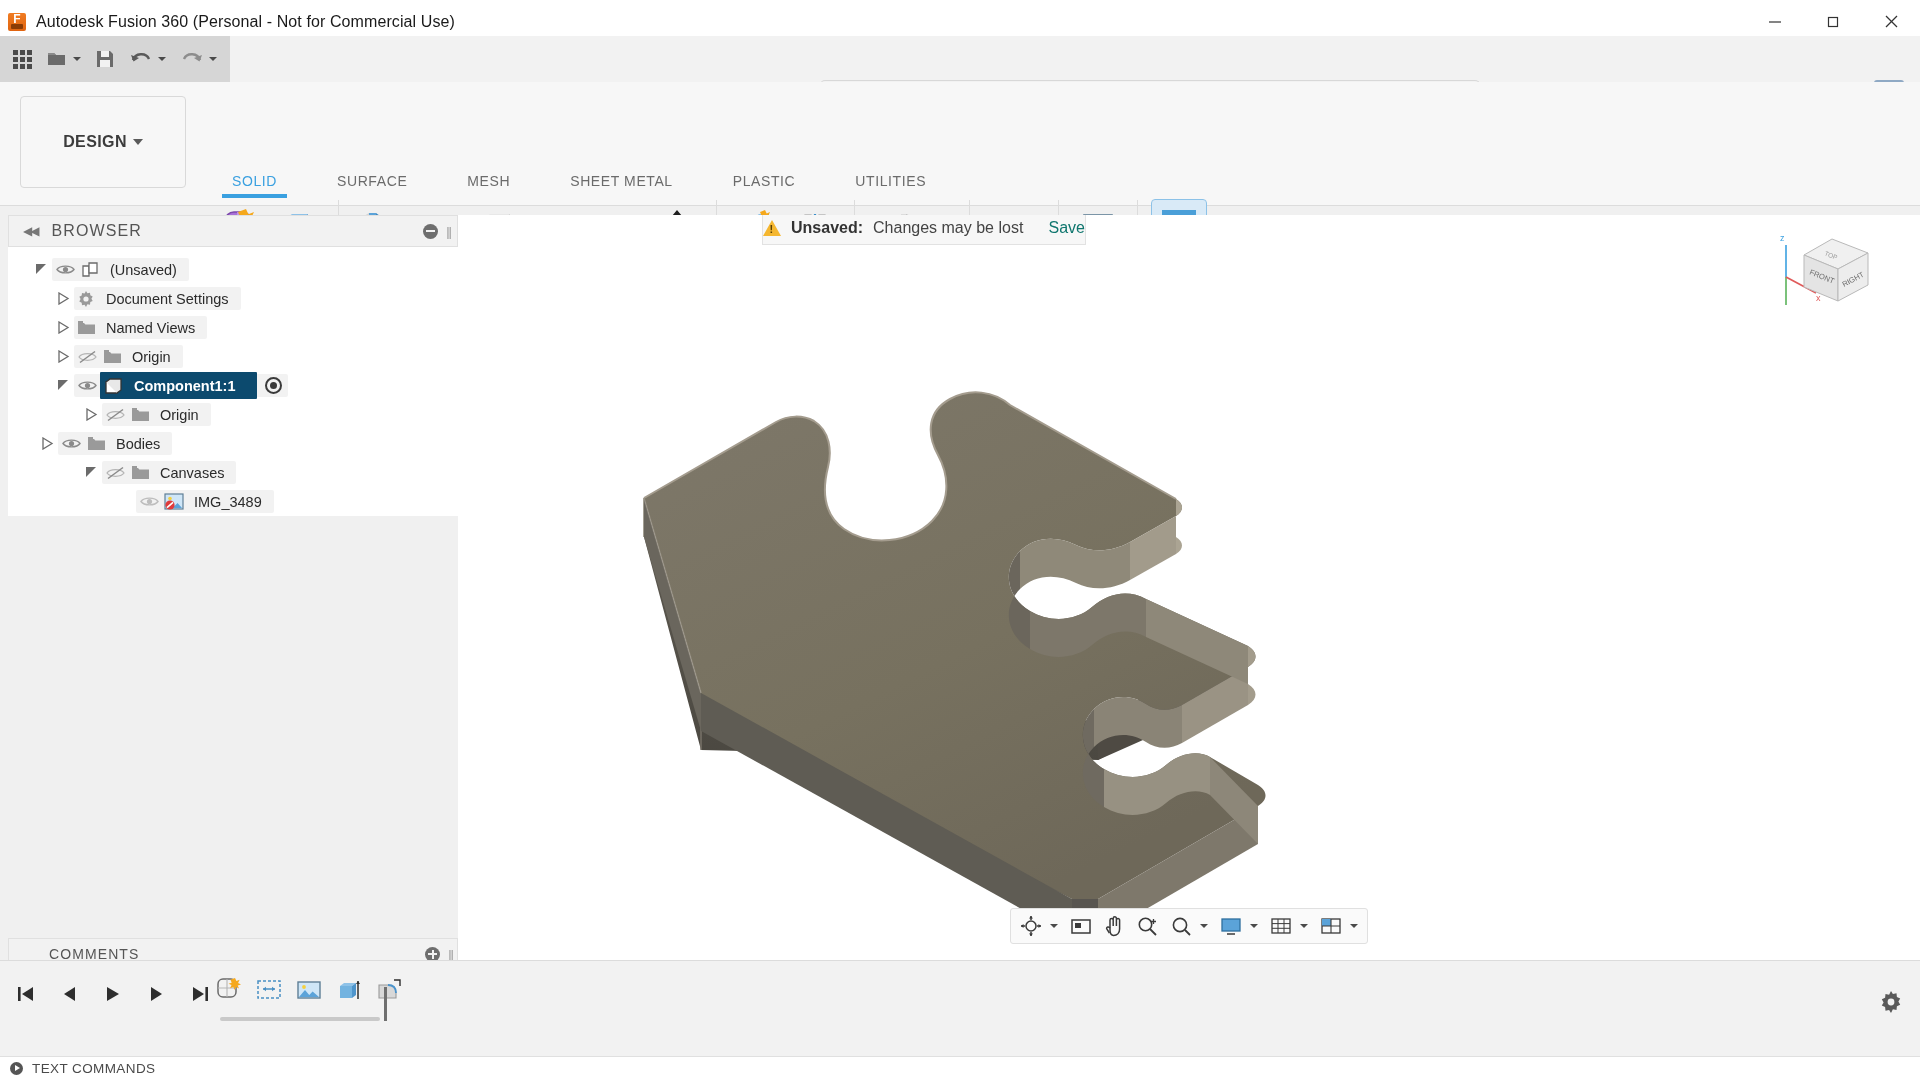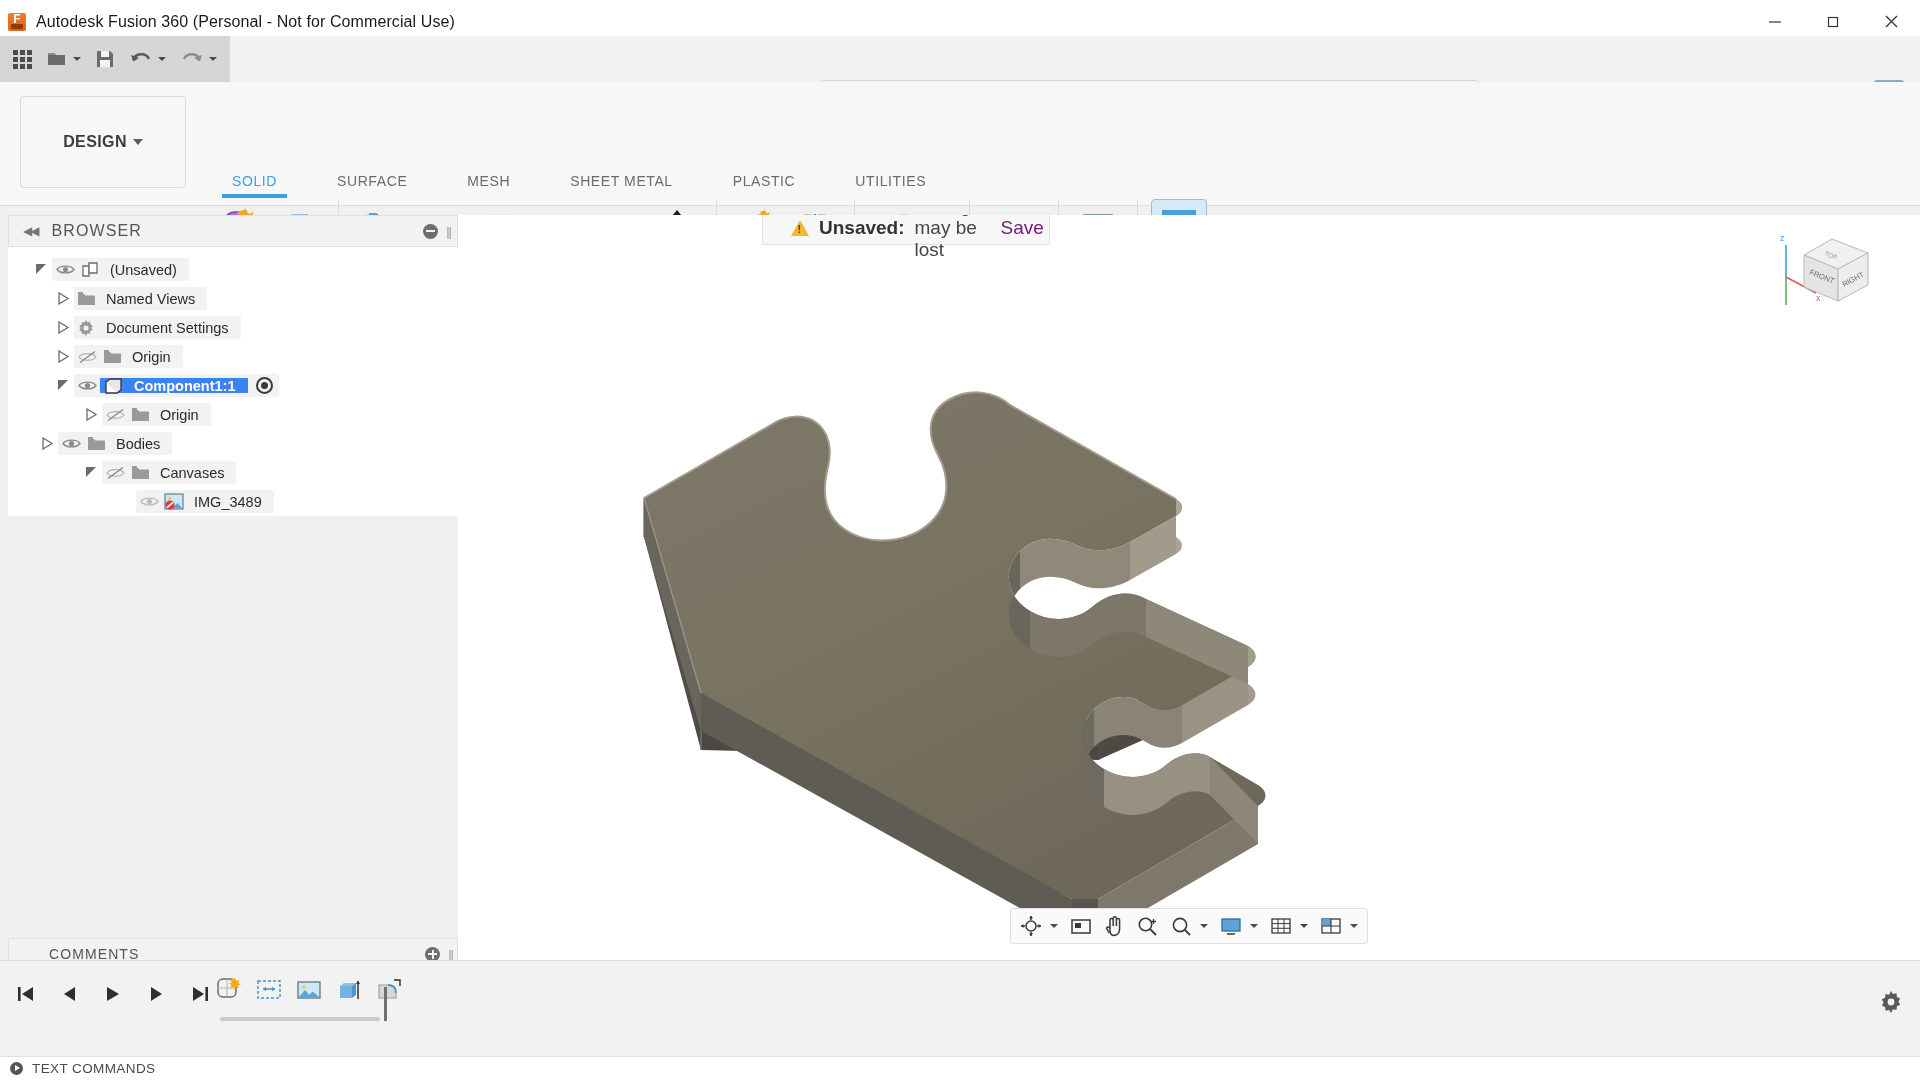--- a/index.html
+++ b/index.html
@@ -168,22 +168,22 @@
     display:flex; align-items:center; height:23px; background:#f2f2f2; border-radius:2px;
     padding-right:12px;
     text-align:center;
   }
   .twist{ width:22px; display:flex; align-items:center; justify-content:center; flex:none; }
   .eye{ width:26px; display:flex; align-items:center; justify-content:center; flex:none; }
   .ficon{ width:24px; display:flex; align-items:center; justify-content:center; flex:none; margin-right:2px;}
   .tlabel{ padding-left:6px; white-space:nowrap; }
   .trow.selected .pill{ background:#f2f2f2; }
   .sel-chip{
-    background:#3b82f6; color:#fff; font-weight:bold; display:flex; align-items:center;
-    height:15px; padding-right:12px; border-radius:1px;
+    background:#0c4a6e; color:#fff; font-weight:bold; display:flex; align-items:center;
+    height:27px; padding-right:21px; border-radius:1px;
   }
   .radio-dot{
     width:17px;height:17px;border-radius:50%;border:2px solid #3a3a3a;margin-left:8px;
     display:flex;align-items:center;justify-content:center; flex:none;
   }
   .radio-dot::after{content:"";width:7px;height:7px;border-radius:50%;background:#3a3a3a;}
 
   
   .comments{
     position:absolute; left:8px; top:938px; width:450px; height:32px;
@@ -196,34 +196,34 @@
   }
   .circ-plus::after{content:"";position:absolute;left:3px;top:6.5px;width:9px;height:2px;background:#f2f2f2;}
   .circ-plus::before{content:"";position:absolute;left:6.5px;top:3px;width:2px;height:9px;background:#f2f2f2;}
 
   
   .canvas{
     position:absolute; left:458px; top:215px; width:1462px; height:745px;
     background:#ffffff; overflow:hidden;
   }
   .unsaved-bar{
-    position:absolute; left:304px; top:-4px; width:288px; height:34px;
+    position:absolute; left:304px; top:-4px; width:324px; height:34px;
     background:#f7f7f7; border:1px solid #e2e2e2; display:flex; align-items:center; gap:10px;
-    padding:0 28px; font-size:19px;
+    padding:0 0; font-size:16px;
   }
   .warn-tri{
     width:0;height:0;border-left:9px solid transparent;border-right:9px solid transparent;
     border-bottom:16px solid #f5b730; position:relative; flex:none;
   }
   .warn-tri::after{
     content:"!"; position:absolute; left:-2.5px; top:3px; font-size:11px; font-weight:bold; color:#5a4000;
   }
   .u-bold{ font-weight:bold; color:#333; }
   .u-txt{ color:#444; }
-  .u-save{ color:#701a75; margin-left:auto; }
+  .u-save{ color:#0f766e; margin-left:auto; }
 
   
   .viewcube{ position:absolute; right:34px; top:12px; width:110px; height:110px; }
 
   
   .navbar{
     position:absolute; left:50%; transform:translateX(-50%); bottom:16px;
     height:36px; display:flex; align-items:center; gap:2px;
     background:#fafafa; border:1px solid #e0e0e0; border-radius:3px; padding:0 4px;
   }
@@ -606,43 +606,43 @@
       </div>
 
       <div class="trow" style="padding-left:44px">
         <span class="twist">
           <svg width="13" height="13">
               <path d="M2 1 L11 6.5 L2 12 Z" fill="none" stroke="#6b6b6b" stroke-width="1.3"></path>
             </svg>
         </span>
         <span class="pill">
           <span class="ficon">
-            <svg width="19" height="15" viewBox="0 0 19 15">
-                <path d="M1 3h6l1.4 1.6H18V14H1z" fill="#9a9a9a"></path>
-                <path d="M1 1h5v2H1z" fill="#9a9a9a"></path>
-              </svg>
-          </span>
-          <span class="tlabel">Named Views</span>
+            <svg width="18" height="18" viewBox="0 0 18 18">
+                <path d="M9 1l1.4 2.2 2.6-.5.3 2.6 2.4 1.1-1.3 2.3 1.3 2.3-2.4 1.1-.3 2.6-2.6-.5L9 17l-1.4-2.2-2.6.5-.3-2.6-2.4-1.1L3.6 9 2.3 6.7l2.4-1.1.3-2.6 2.6.5z" fill="#9a9a9a"></path>
+                <circle cx="9" cy="9" r="2.6" fill="#f2f2f2"></circle>
+              </svg>
+          </span>
+          <span class="tlabel">Document Settings</span>
         </span>
       </div>
 
       <div class="trow" style="padding-left:44px">
         <span class="twist">
           <svg width="13" height="13">
               <path d="M2 1 L11 6.5 L2 12 Z" fill="none" stroke="#6b6b6b" stroke-width="1.3"></path>
             </svg>
         </span>
         <span class="pill">
           <span class="ficon">
-            <svg width="18" height="18" viewBox="0 0 18 18">
-                <path d="M9 1l1.4 2.2 2.6-.5.3 2.6 2.4 1.1-1.3 2.3 1.3 2.3-2.4 1.1-.3 2.6-2.6-.5L9 17l-1.4-2.2-2.6.5-.3-2.6-2.4-1.1L3.6 9 2.3 6.7l2.4-1.1.3-2.6 2.6.5z" fill="#9a9a9a"></path>
-                <circle cx="9" cy="9" r="2.6" fill="#f2f2f2"></circle>
-              </svg>
-          </span>
-          <span class="tlabel">Document Settings</span>
+            <svg width="19" height="15" viewBox="0 0 19 15">
+                <path d="M1 3h6l1.4 1.6H18V14H1z" fill="#9a9a9a"></path>
+                <path d="M1 1h5v2H1z" fill="#9a9a9a"></path>
+              </svg>
+          </span>
+          <span class="tlabel">Named Views</span>
         </span>
       </div>
 
       <div class="trow" style="padding-left:44px">
         <span class="twist">
           <svg width="13" height="13">
               <path d="M2 1 L11 6.5 L2 12 Z" fill="none" stroke="#6b6b6b" stroke-width="1.3"></path>
             </svg>
         </span>
         <span class="pill">

